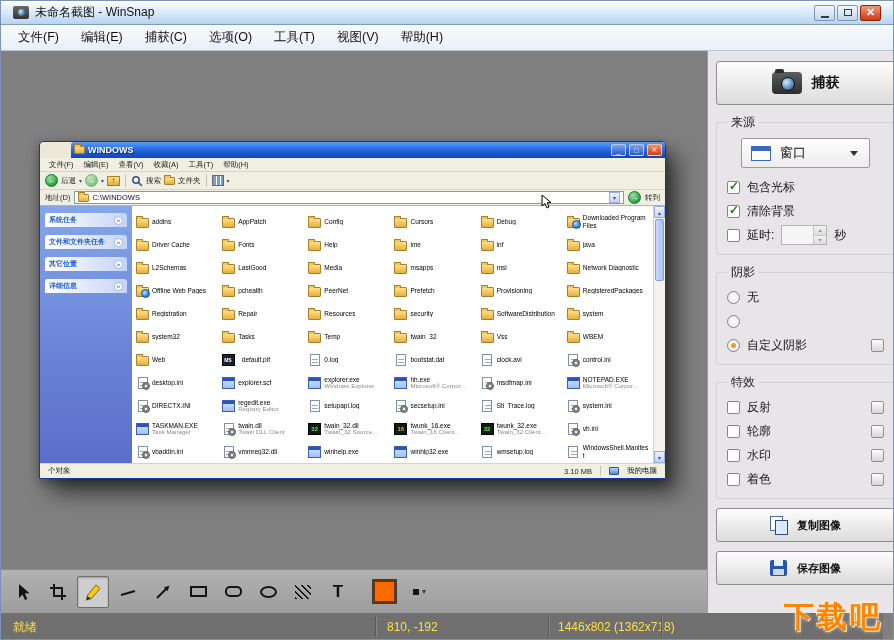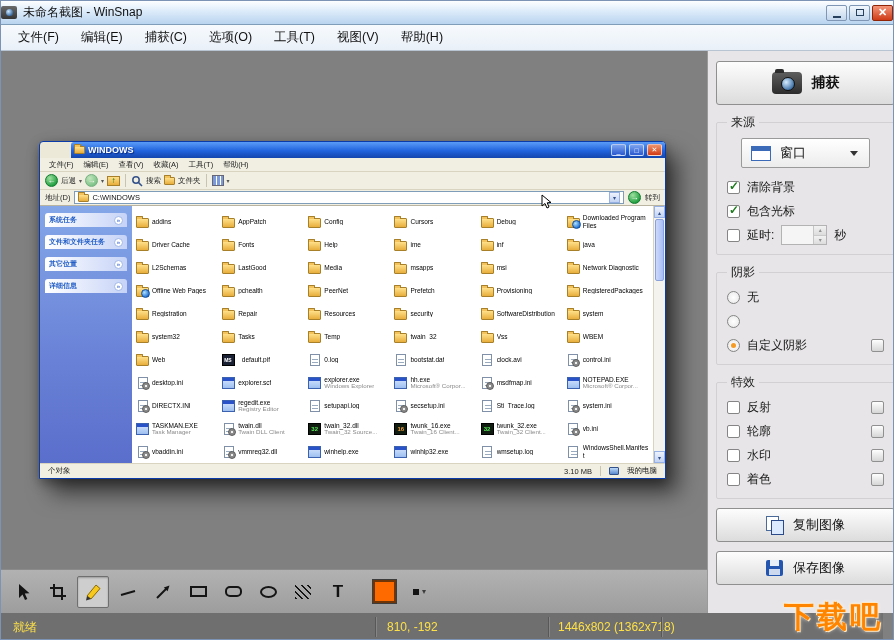--- a/index.html
+++ b/index.html
@@ -3,21 +3,21 @@
 <meta charset="utf-8">
 <style>
   * { margin:0; padding:0; box-sizing:border-box; }
   html,body { background:#555; }
   body { font-family:"Liberation Sans", sans-serif; }
   #root { position:relative; width:894px; height:640px; background:#808080; overflow:hidden; border:1px solid #7d93b5; }
 
   
   .titlebar { position:absolute; left:0; top:0; width:894px; height:24px;
     background:linear-gradient(180deg,#fdfeff 0%,#dcebfa 45%,#b9d4ef 100%);
-    border-bottom:1px solid #7f9db9; display:flex; align-items:center; padding:0 0; gap:6px; }
+    border-bottom:1px solid #7f9db9; display:flex; align-items:center; padding:0 12px; gap:6px; }
   .app-icon { width:16px; height:13px; position:relative; background:linear-gradient(#6a6a6a,#353535); border-radius:2px; }
   .app-icon::before { content:""; position:absolute; left:5px; top:2.5px; width:7px; height:7px; border-radius:50%;
     background:radial-gradient(circle at 35% 35%, #cfe8ff, #3a6ea5 70%); }
   .title { font-size:12px; color:#111; flex:1; }
   .winbtns { display:flex; gap:2px; padding-right:2px; }
   .wbtn { width:21px; height:16px; border-radius:2px; border:1px solid #7f96b4; display:flex; align-items:center; justify-content:center;
     background:linear-gradient(#f2f7fd,#c2d6ec); color:#27405e; font-size:10px; }
   .wbtn .bar { width:8px; height:2px; background:#27405e; margin-top:8px; }
   .wbtn .box { width:8px; height:7px; border:1.5px solid #27405e; }
   .wbtn.close { background:linear-gradient(#f3967a,#cf3a16); border-color:#8f2407; color:#fff; font-weight:bold; font-size:11px; }
@@ -105,21 +105,21 @@
   .compic { width:10px; height:8px; border:1px solid #33518a; background:linear-gradient(#bcd8f8,#5a8ad0); border-radius:1px; }
 
   .cursor { position:absolute; left:500px; top:52px; z-index:60; }
 
   
   .rightpanel { position:absolute; left:706px; top:50px; width:196px; height:562px; background:#e7e5e7; border-left:1px solid #9a9a9a; overflow:hidden; }
   .bigbtn { margin:10px 8px 0; height:44px; border:1px solid #8f8f8f; border-radius:3px;
     background:linear-gradient(#fdfdfd,#dcdcdc); display:flex; align-items:center; justify-content:center; gap:10px; cursor:default; }
   .bigbtn.small { height:34px; margin-top:9px; }
   .blabel { font-size:14px; font-weight:bold; color:#111; }
-  .blabel2 { font-size:13px; color:#111; }
+  .blabel2 { font-size:11px; color:#111;font-weight:bold; }
   .cam { width:30px; height:22px; background:linear-gradient(#5e5e5e,#2c2c2c); border-radius:4px; position:relative; }
   .cam::before { content:""; position:absolute; left:9px; top:5px; width:12px; height:12px; border-radius:50%;
     background:radial-gradient(circle at 35% 35%, #d5ecff, #3a6ea5 75%); border:1px solid #111; }
   .cam::after { content:""; position:absolute; left:3px; top:-3px; width:9px; height:4px; background:#2c2c2c; border-radius:2px 2px 0 0; }
   .ic-copy { width:17px; height:18px; position:relative; }
   .ic-copy::before { content:""; position:absolute; left:0; top:0; width:11px; height:13px; background:#fff; border:1px solid #4a6a9a; }
   .ic-copy::after { content:""; position:absolute; left:5px; top:4px; width:11px; height:13px; background:#dceaff; border:1px solid #2a4a8a; }
   .ic-save { width:17px; height:16px; background:#2456b0; border-radius:2px; position:relative; }
   .ic-save::before { content:""; position:absolute; left:4px; top:0; width:9px; height:6px; background:#e8eef8; }
   .ic-save::after { content:""; position:absolute; left:3px; bottom:1px; width:11px; height:6px; background:#cdd9ee; }
@@ -576,25 +576,25 @@
     <fieldset class="grp">
       <legend>来源</legend>
       <div class="combo">
         <span class="winic"></span>
         <span class="combo-text">窗口</span>
         <span class="caret"></span>
       </div>
       <div id="source-checks">
           <div class="row">
      <span class="cb on"></span>
+     <span class="rlabel">包含光标</span>
+   </div>
+          <div class="row">
+     <span class="cb on"></span>
      <span class="rlabel">清除背景</span>
-   </div>
-          <div class="row">
-     <span class="cb on"></span>
-     <span class="rlabel">包含光标</span>
    </div>
         </div>
       <div class="row delay">
         <span class="cb"></span>
         <span class="rlabel">延时:</span>
         <span class="spin">
           <span class="sval"></span>
           <span class="sbtns">
               <span class="sb">▴</span>
               <span class="sb">▾</span>

